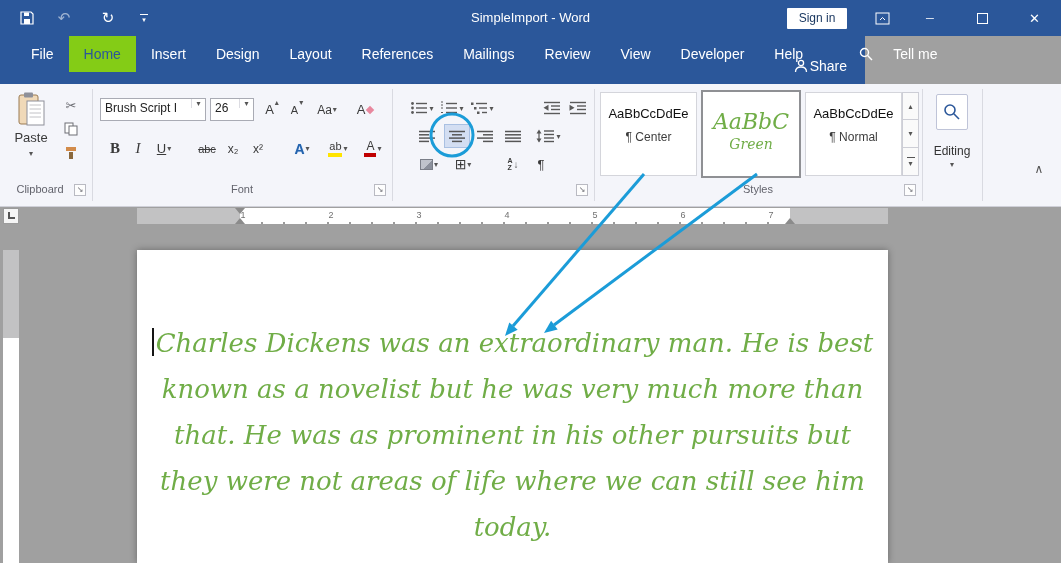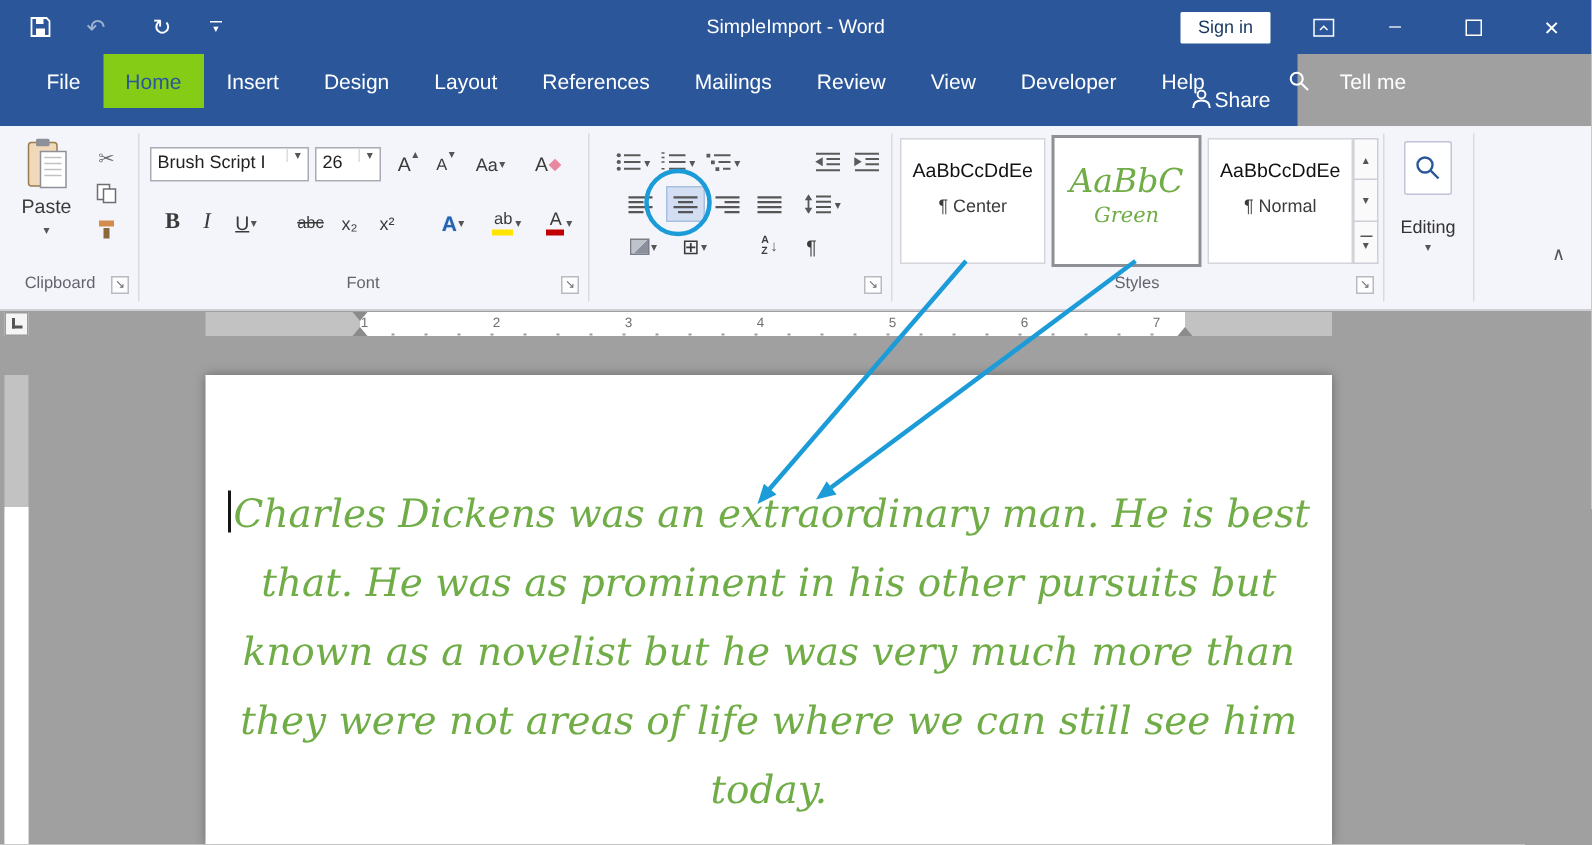--- a/index.html
+++ b/index.html
@@ -415,22 +415,22 @@
     <i class="tri-u" style="left:98px;bottom:0"></i>
     <i class="tri-u" style="left:648px;bottom:0"></i>
   </div>
   <div class="vruler">
     <div class="vwhite"></div>
   </div>
 
   <div class="page">
     <div class="doc">
       <div><span class="caret"></span><span>Charles Dickens was an extraordinary man. He is best</span></div>
+      <div><span>known as a novelist but he was very much more than</span></div>
       <div><span>that. He was as prominent in his other pursuits but</span></div>
-      <div><span>known as a novelist but he was very much more than</span></div>
       <div><span>they were not areas of life where we can still see him</span></div>
       <div><span>today.</span></div>
     </div>
   </div>
 
   <svg class="overlay" width="1061" height="563" viewBox="0 0 1061 563">
     <circle cx="452" cy="135" r="21" fill="none" stroke="#1b9cd8" stroke-width="3"></circle>
     <line x1="644" y1="174" x2="513" y2="326" stroke="#1b9cd8" stroke-width="3"></line>
     <polygon points="505,336 509.3,322.5 517.7,329.7" fill="#1b9cd8"></polygon>
     <line x1="757" y1="174" x2="554" y2="325" stroke="#1b9cd8" stroke-width="3"></line>

